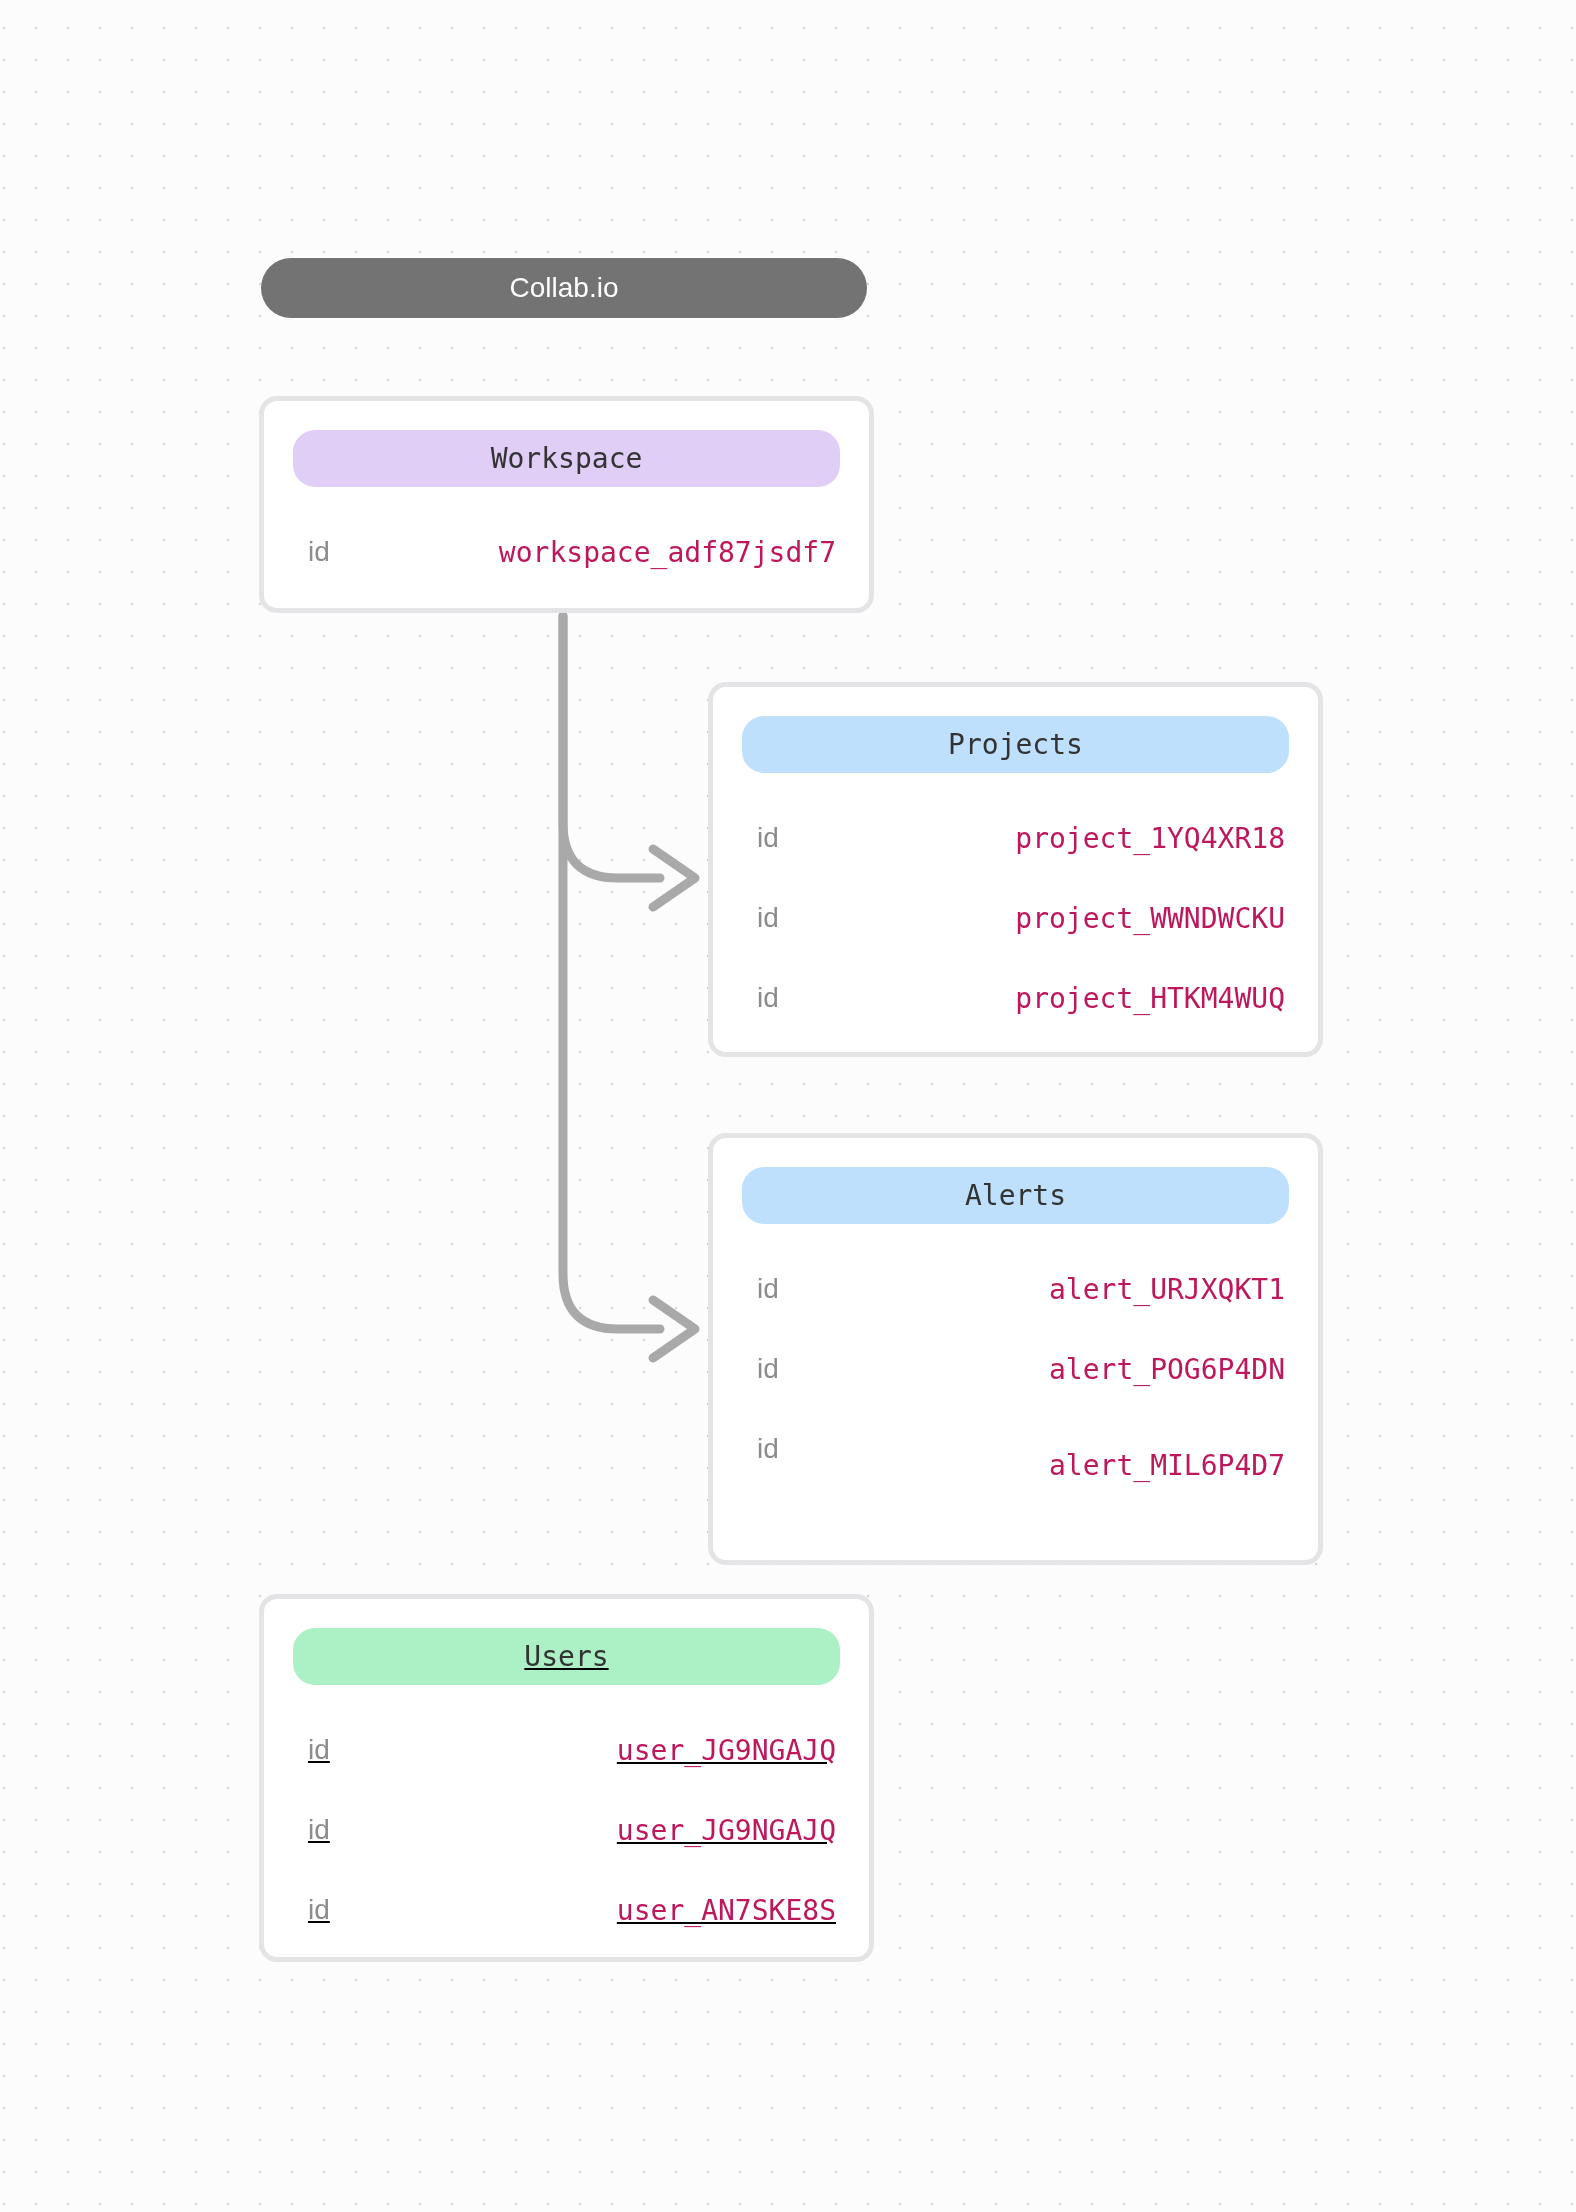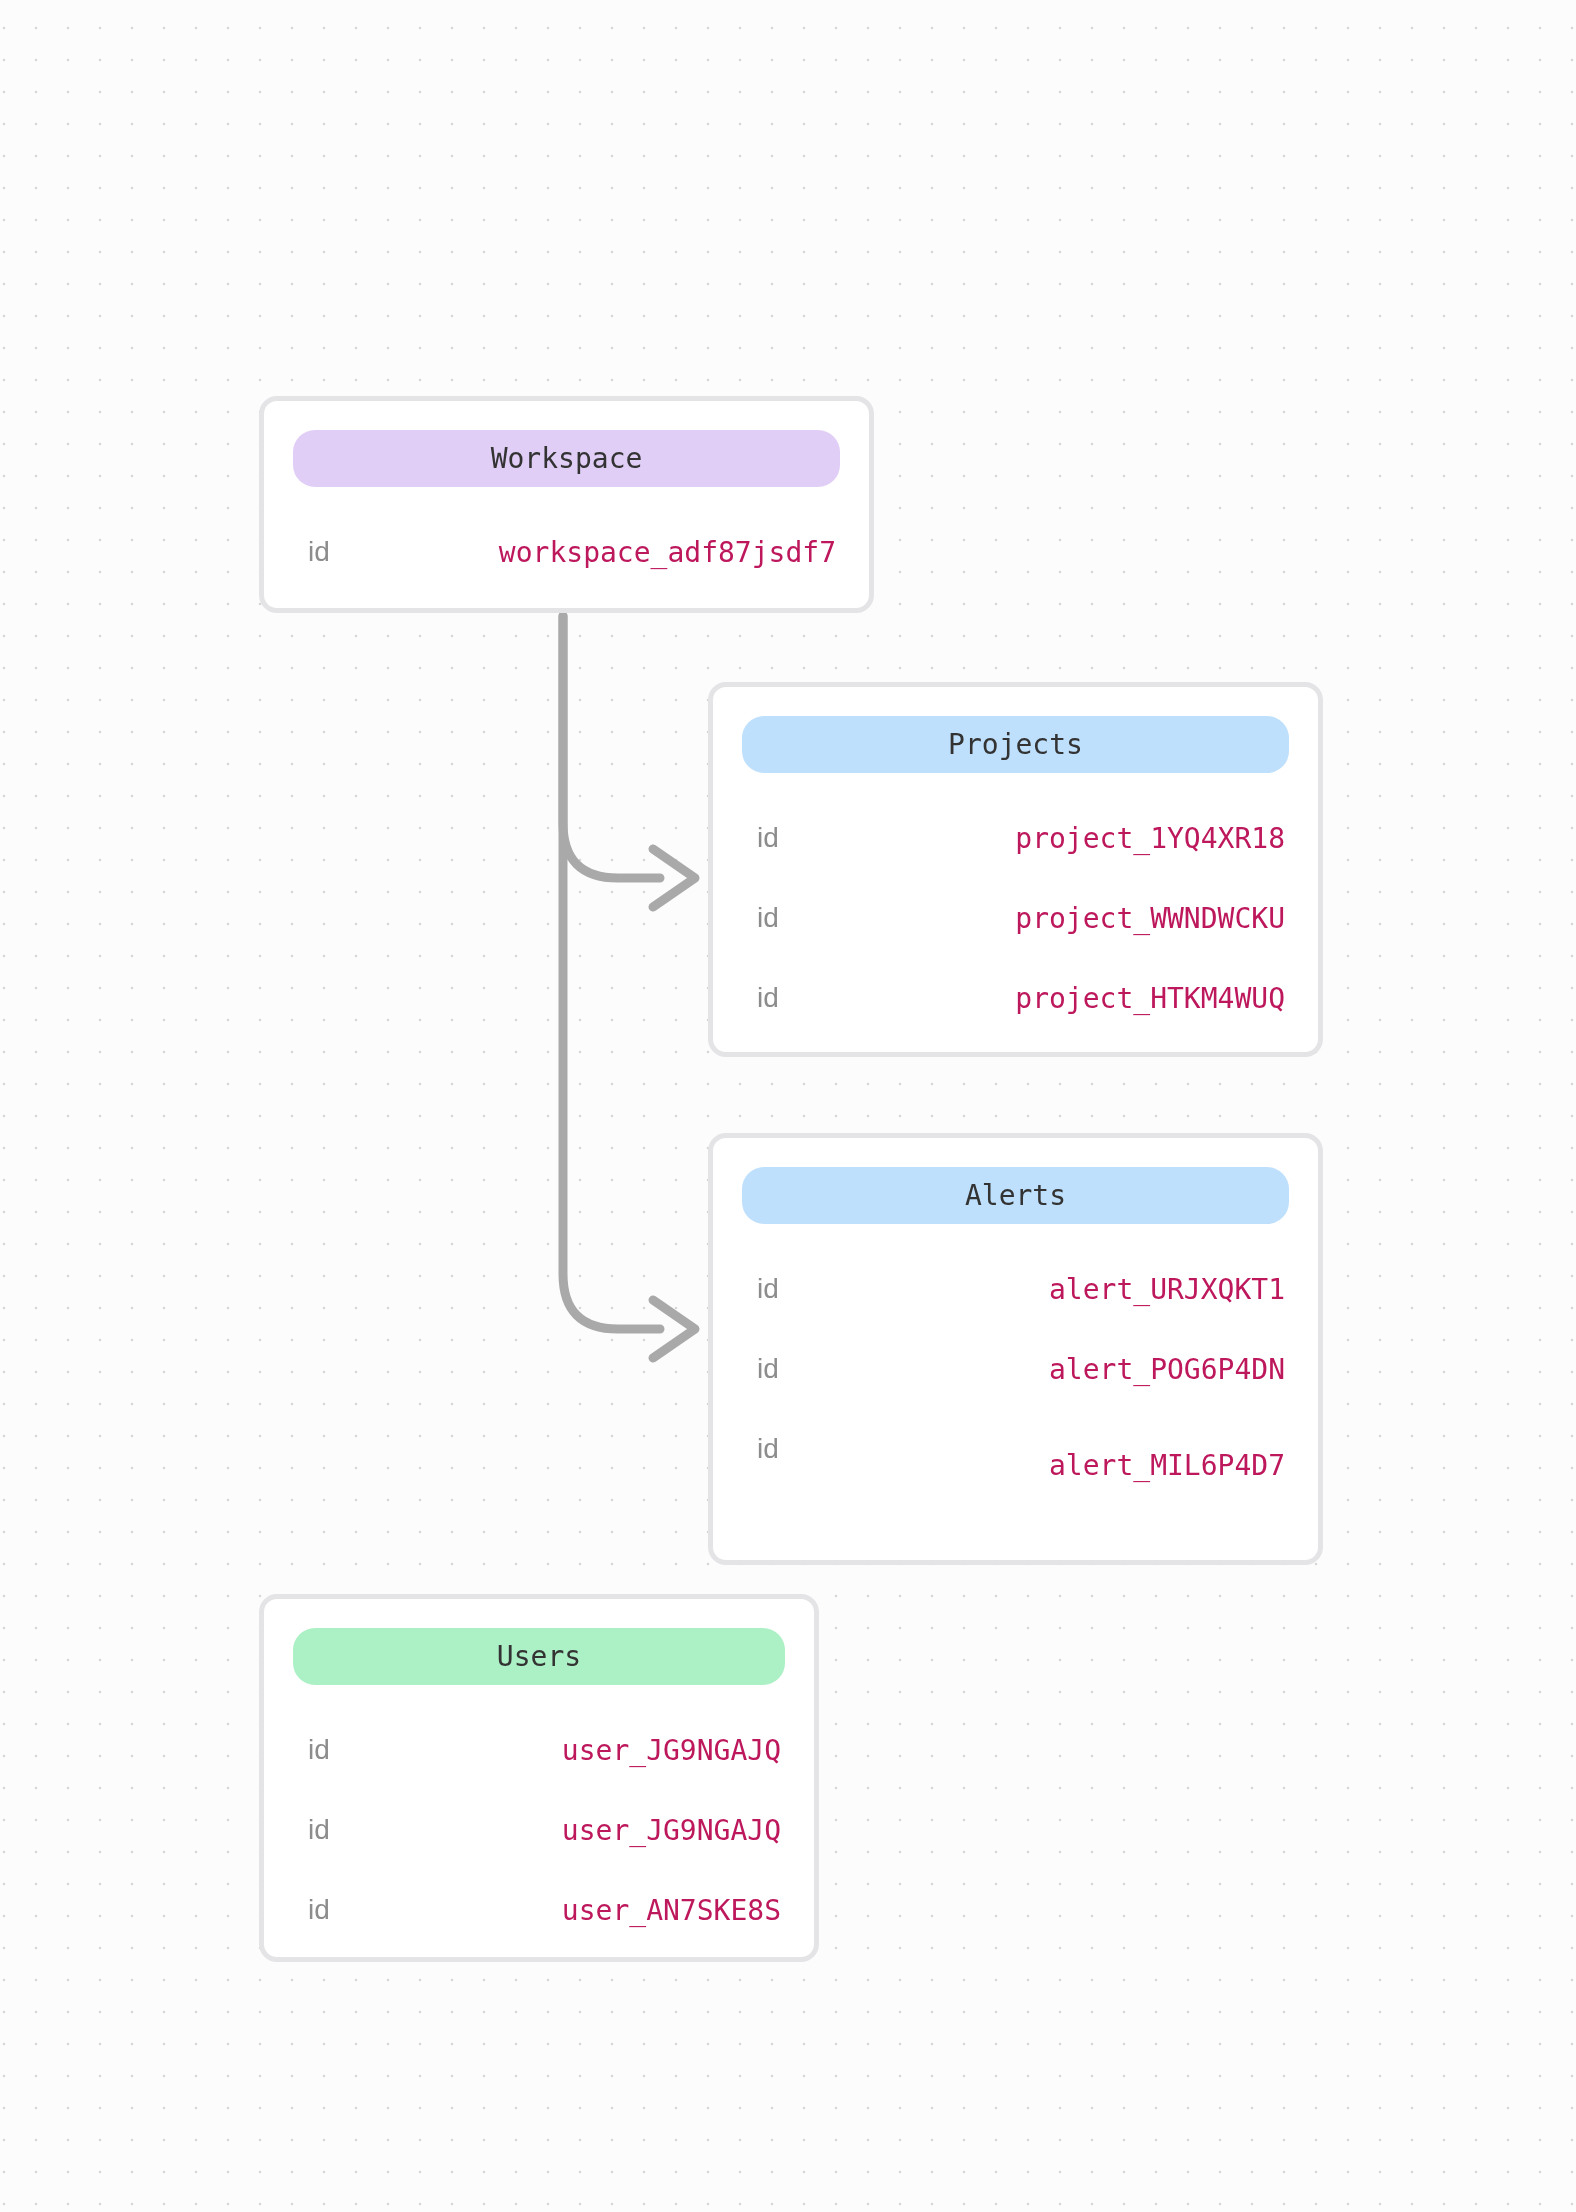--- a/index.html
+++ b/index.html
@@ -51,21 +51,21 @@
     box-sizing: border-box;
     background: #ffffff;
     border: 5px solid #e4e4e6;
     border-radius: 18px;
     padding: 29px 29px 0 29px;
     z-index: 2;
   }
   .entity--workspace { left: 259px; top: 396px; width: 615px; height: 217px; }
   .entity--projects  { left: 708px; top: 682px; width: 615px; height: 375px; }
   .entity--alerts    { left: 708px; top: 1133px; width: 615px; height: 432px; }
-  .entity--users     { left: 259px; top: 1594px; width: 560px; height: 368px; }
+  .entity--users     { left: 259px; top: 1594px; width: 615px; height: 368px; text-decoration: underline; }
 
   .entity-header {
     height: 57px;
     border-radius: 22px;
     display: flex;
     align-items: center;
     justify-content: center;
     font-family: "DejaVu Sans Mono", monospace;
     font-weight: 500;
     font-size: 28px;
@@ -105,20 +105,23 @@
     <g>
       <path class="conn" d="M563,616 V823 Q563,878 618,878 H660"></path>
       <polyline class="conn" points="653,849 695,878 653,907"></polyline>
     </g>
     <g>
       <path class="conn" d="M563,616 V1274 Q563,1329 618,1329 H660"></path>
       <polyline class="conn" points="653,1300 695,1329 653,1358"></polyline>
     </g>
   </svg>
 
+  <div class="pill">
+    <span>Collab.io</span>
+  </div>
 
   <section class="entity entity--workspace">
     <header class="entity-header header--purple">
       <span>Workspace</span>
     </header>
     <div class="rows">
       <div class="row">
         <span class="row-label">id</span>
         <span class="row-value">workspace_adf87jsdf7</span>
       </div>

